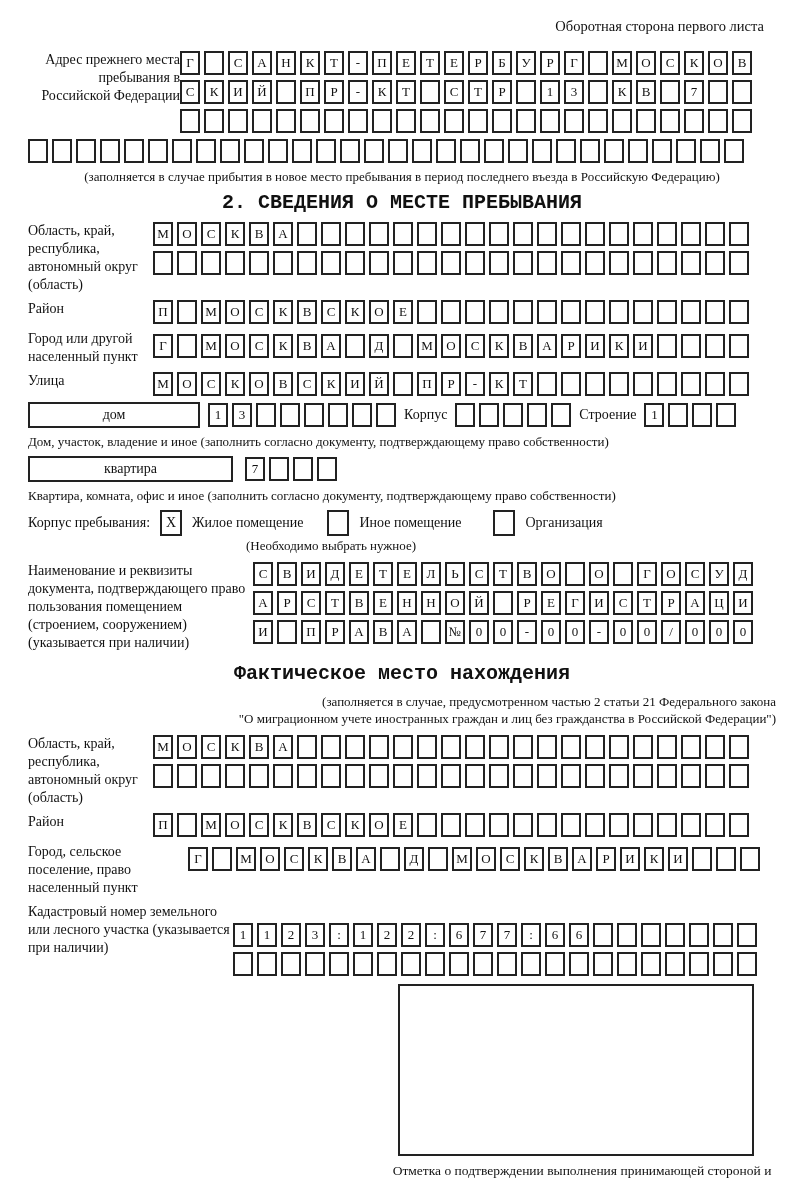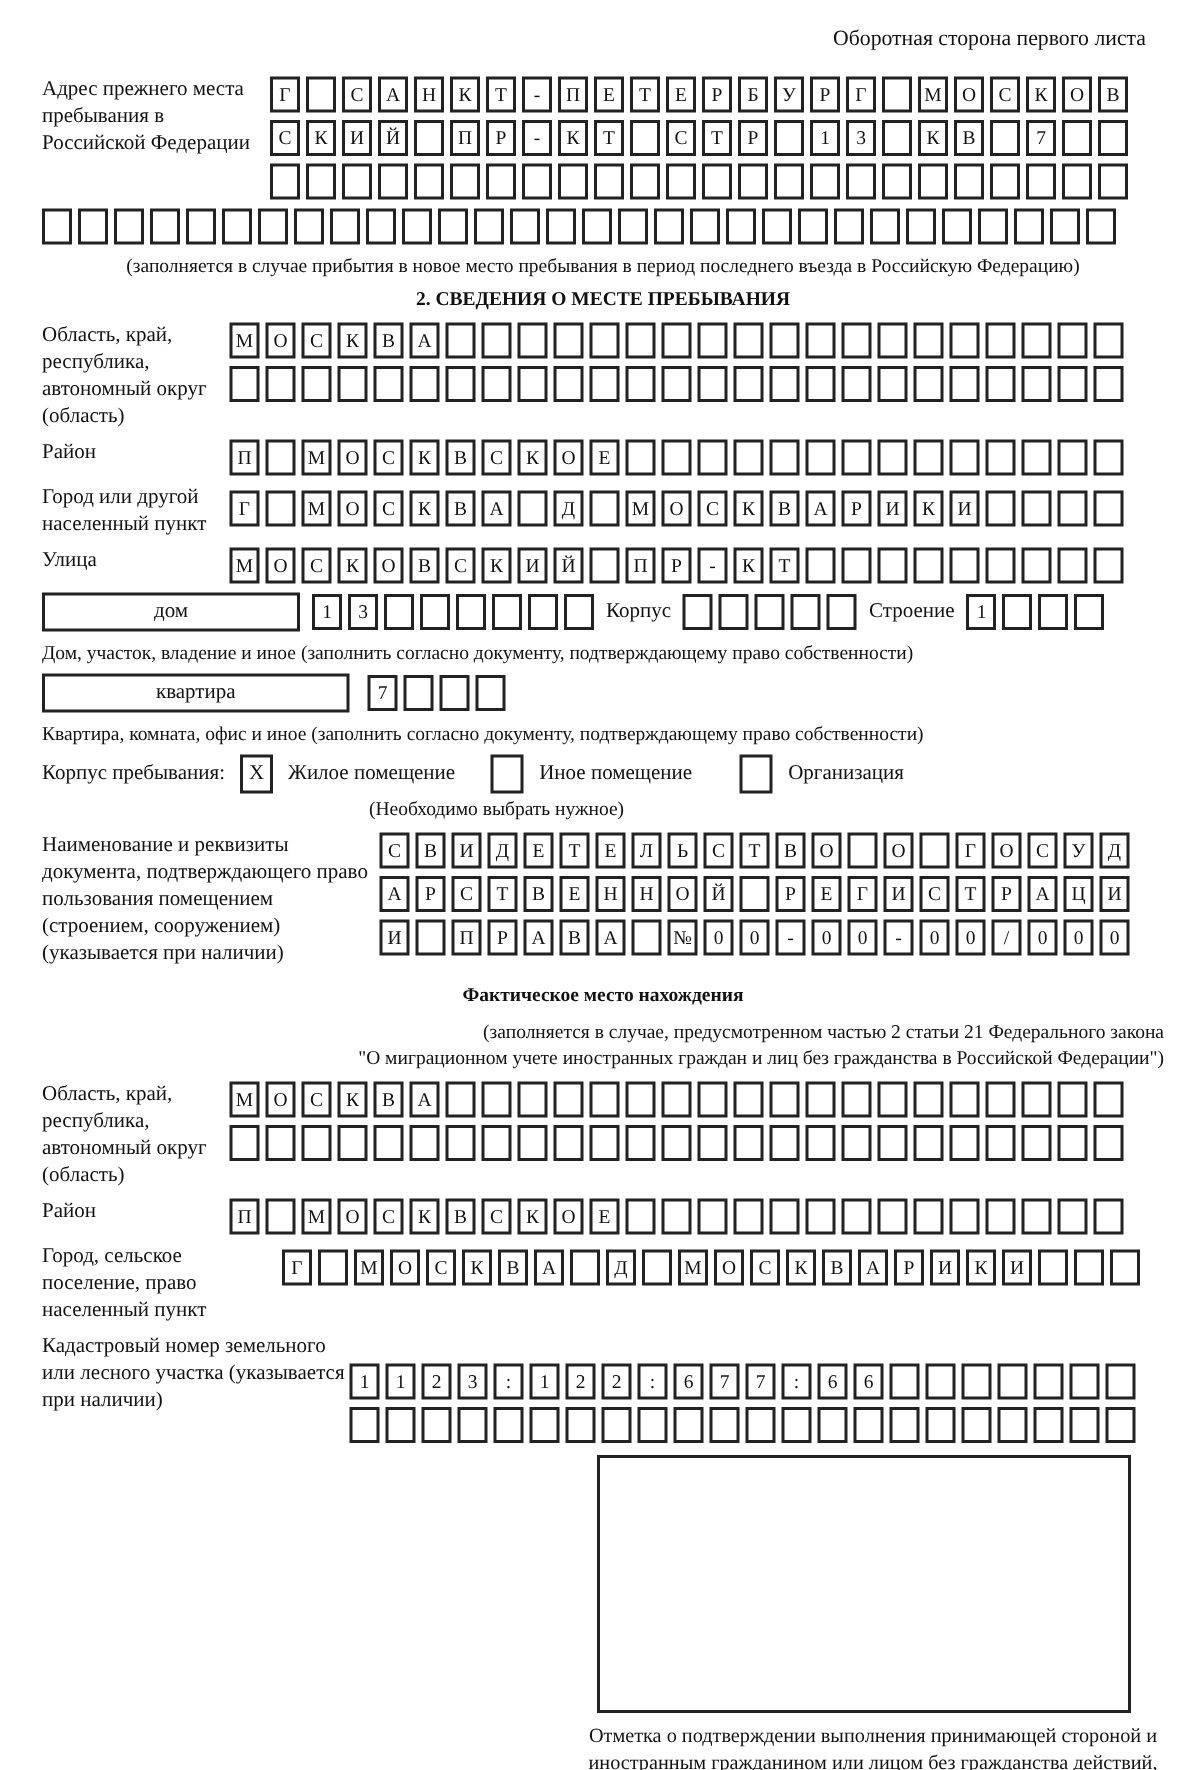--- a/index.html
+++ b/index.html
@@ -7,41 +7,41 @@
   .page{padding:18px 24px 0 28px;box-sizing:border-box;width:800px;}
   .header-note{text-align:right;font-size:14.5px;margin-bottom:16px;padding-right:12px;}
   .row{display:flex;align-items:flex-start;margin-bottom:6px;}
   .label{font-size:14px;line-height:18px;flex-shrink:0;}
   .cells{display:flex;gap:4px;flex-wrap:nowrap;}
   .cells-col{display:flex;flex-direction:column;gap:5px;}
   .cell{width:20px;height:24px;border:2px solid #222;box-sizing:border-box;display:flex;
         align-items:center;justify-content:center;font-size:13px;flex-shrink:0;background:#fff;}
   .caption{font-size:13px;line-height:16px;margin:0 0 6px 0;}
   .caption.center{text-align:center;}
-  .section-title{font-size:13px;font-weight:bold;text-align:center;margin:6px 0 8px 0;}
+  .section-title{font-size:20px;font-weight:bold;text-align:center;margin:6px 0 8px 0;font-family:Liberation Mono, monospace;}
   .widebox{border:2px solid #222;box-sizing:border-box;height:26px;display:flex;align-items:center;
            justify-content:center;font-size:14px;flex-shrink:0;}
   .inline-label{font-size:14px;line-height:26px;flex-shrink:0;}
   .checkbox{width:22px;height:26px;border:2px solid #222;box-sizing:border-box;display:flex;
             align-items:center;justify-content:center;font-size:14px;flex-shrink:0;}
   .mesto-row{display:flex;align-items:center;gap:10px;margin-bottom:2px;}
   .note{font-size:13px;margin:0 0 8px 218px;}
   .stamp-box{border:2px solid #222;box-sizing:border-box;width:356px;height:172px;margin-left:370px;margin-top:8px;}
   .stamp-caption{width:404px;margin-left:352px;text-align:center;font-size:13.5px;line-height:17.5px;margin-top:6px;}
   .factual-caption{text-align:right;font-size:13px;line-height:17px;}
 </style>
 </head>
 <body>
 
 <div class="page">
 
   <div class="header-note">Оборотная сторона первого листа</div>
 
   <div class="row">
-    <div class="label" style="width:152px;">Адрес прежнего места пребывания в Российской Федерации</div>
+    <div class="label" style="width:152px;text-align:right;">Адрес прежнего места пребывания в Российской Федерации</div>
     <div class="cells-col">
       <div class="cells">
           <span class="cell">Г</span>
           <span class="cell"></span>
           <span class="cell">С</span>
           <span class="cell">А</span>
           <span class="cell">Н</span>
           <span class="cell">К</span>
           <span class="cell">Т</span>
           <span class="cell">-</span>

